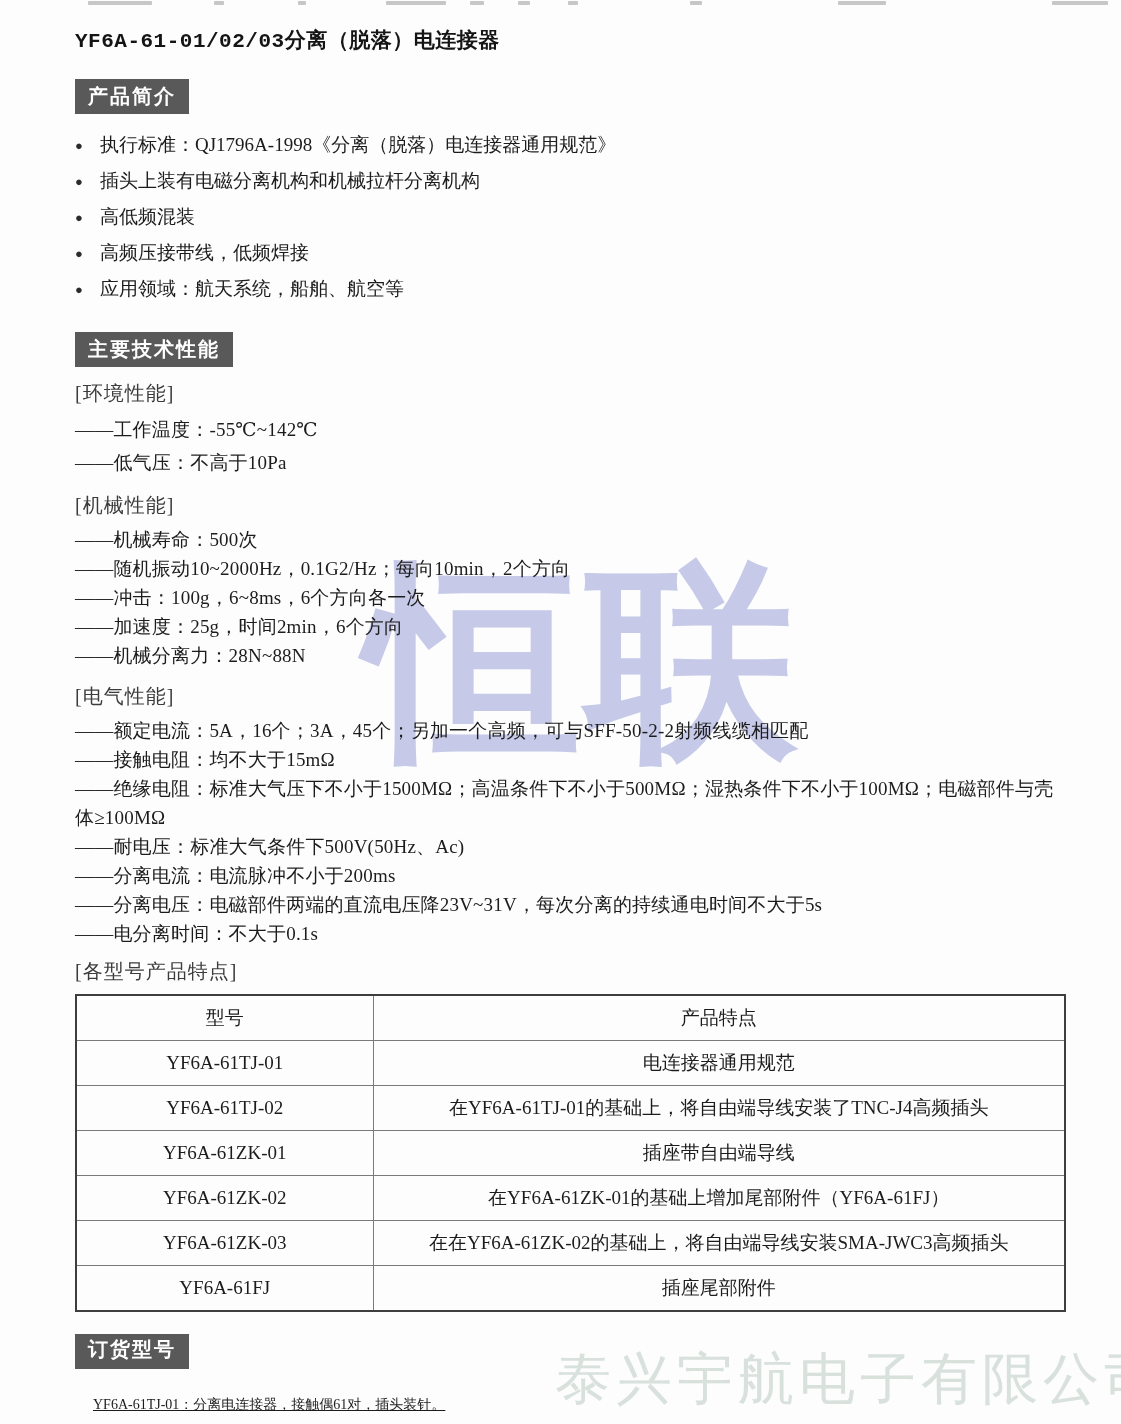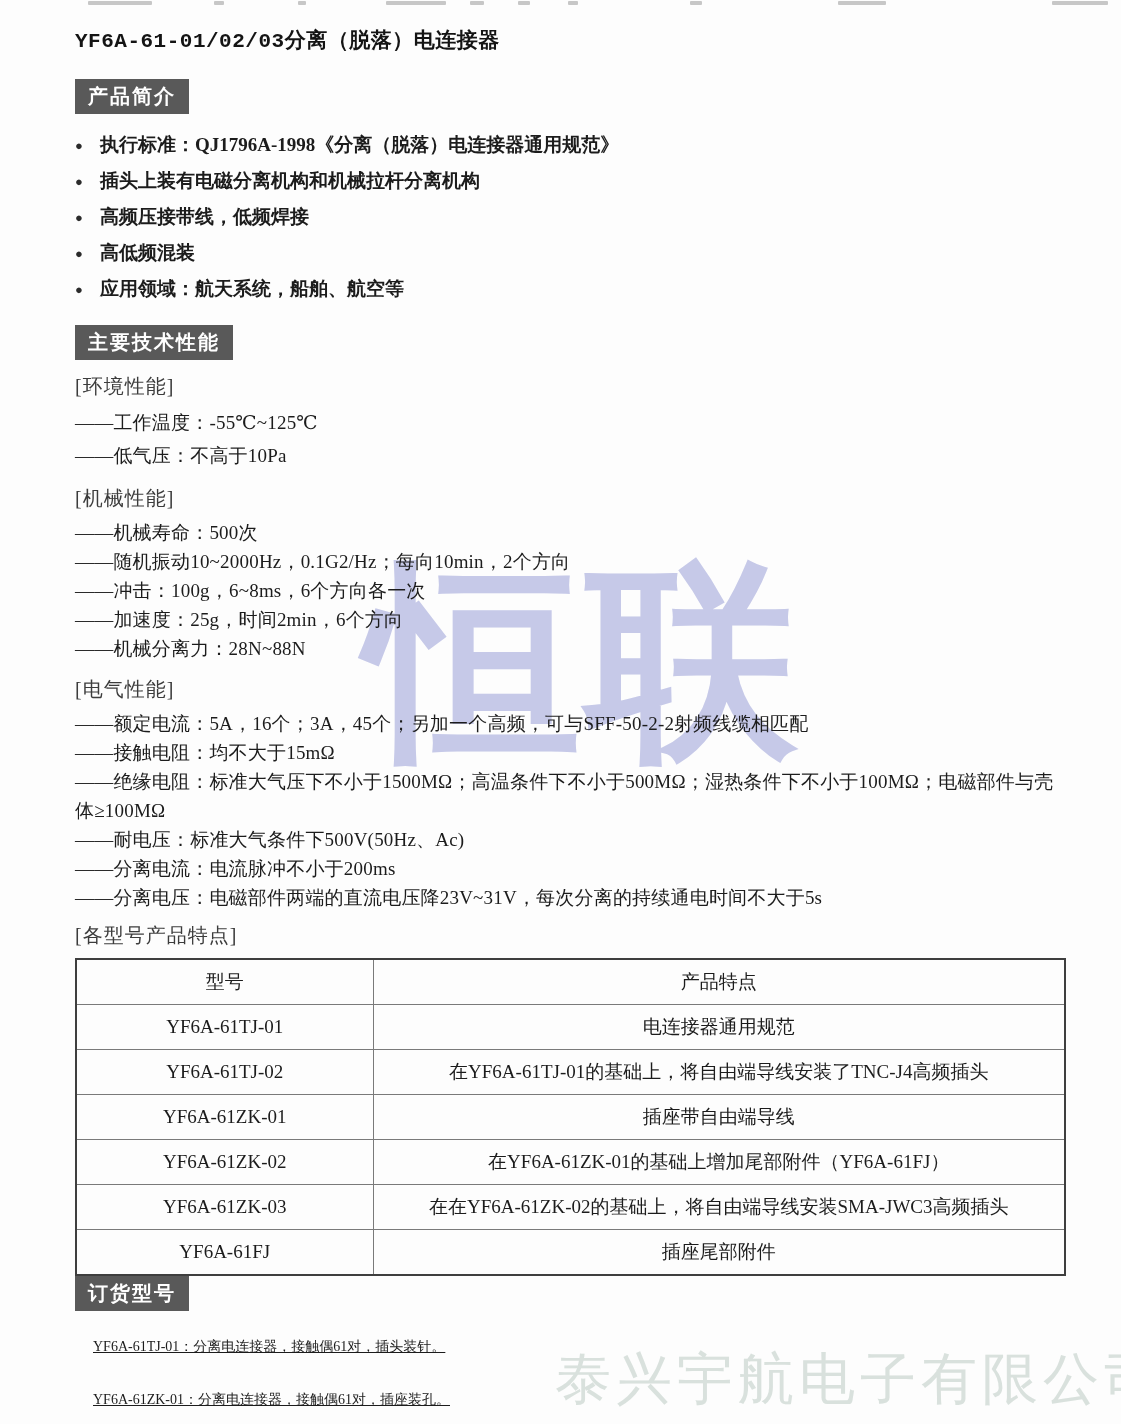--- a/index.html
+++ b/index.html
@@ -32,23 +32,23 @@
     font-weight:bold;font-size:21px;color:#141414;margin:0 0 0 0;letter-spacing:.5px;
   }
   .badge{
     display:inline-block;background:#595959;color:#fff;
     font-family:"Liberation Sans","DejaVu Sans",sans-serif;
     font-weight:bold;font-size:20px;line-height:1;
     padding:7px 13px 8px 13px;letter-spacing:2px;text-align:right;
   }
   .badge-intro{margin-top:25px;}
   .badge-perf{margin-top:18px;}
-  .badge-order{}
+  .badge-order{margin-top:22px;font-family:Liberation Mono, monospace;}
 
-  ul.bullets{list-style:none;margin:13px 0 0 0;padding:0;font-weight:bold;}
+  ul.bullets{list-style:none;margin:13px 0 7px 0;padding:0;}
   ul.bullets li{font-size:19px;height:36px;line-height:36px;white-space:nowrap;}
   .dot{display:inline-block;width:11px;color:#2b2b2b;font-size:13px;margin-right:14px;vertical-align:1px;}
 
   .group-heading{font-size:20px;color:#3c3c3c;margin:13px 0 6px 0;letter-spacing:1px;}
   .perf-item{font-size:19px;line-height:29px;margin:0;letter-spacing:.2px;}
   .perf-group{margin-bottom:8px;}
   .env-group .perf-item{line-height:33px;}
 
   .features-heading{font-size:20px;color:#3c3c3c;margin:10px 0 9px 0;letter-spacing:1px;}
 
@@ -89,52 +89,53 @@
   <div class="content">
 
     <h1 class="title">YF6A-61-01/02/03分离（脱落）电连接器</h1>
 
     <div>
       <span class="badge badge-intro">产品简介</span>
     </div>
     <ul class="bullets">
       <li><span class="dot">●</span><span>执行标准：QJ1796A-1998《分离（脱落）电连接器通用规范》</span></li>
       <li><span class="dot">●</span><span>插头上装有电磁分离机构和机械拉杆分离机构</span></li>
+      <li><span class="dot">●</span><span>高低频混装</span></li>
       <li><span class="dot">●</span><span>高频压接带线，低频焊接</span></li>
-      <li><span class="dot">●</span><span>高低频混装</span></li>
       <li><span class="dot">●</span><span>应用领域：航天系统，船舶、航空等</span></li>
     </ul>
 
     <div>
       <span class="badge badge-perf">主要技术性能</span>
     </div>
 
     <div class="perf-group env-group">
       <div class="group-heading">[环境性能]</div>
-      <p class="perf-item">——工作温度：-55℃~125℃</p>
+      <p class="perf-item">——工作温度：-55℃~142℃</p>
       <p class="perf-item">——低气压：不高于10Pa</p>
     </div>
 
     <div class="perf-group">
       <div class="group-heading">[机械性能]</div>
       <p class="perf-item">——机械寿命：500次</p>
       <p class="perf-item">——随机振动10~2000Hz，0.1G2/Hz；每向10min，2个方向</p>
       <p class="perf-item">——冲击：100g，6~8ms，6个方向各一次</p>
       <p class="perf-item">——加速度：25g，时间2min，6个方向</p>
       <p class="perf-item">——机械分离力：28N~88N</p>
     </div>
 
     <div class="perf-group">
       <div class="group-heading">[电气性能]</div>
       <p class="perf-item">——额定电流：5A，16个；3A，45个；另加一个高频，可与SFF-50-2-2射频线缆相匹配</p>
       <p class="perf-item">——接触电阻：均不大于15mΩ</p>
       <p class="perf-item" style="white-space:normal;">——绝缘电阻：标准大气压下不小于1500MΩ；高温条件下不小于500MΩ；湿热条件下不小于100MΩ；电磁部件与壳体≥100MΩ</p>
       <p class="perf-item">——耐电压：标准大气条件下500V(50Hz、Ac)</p>
       <p class="perf-item">——分离电流：电流脉冲不小于200ms</p>
       <p class="perf-item">——分离电压：电磁部件两端的直流电压降23V~31V，每次分离的持续通电时间不大于5s</p>
+      <p class="perf-item">——电分离时间：不大于0.1s</p>
     </div>
 
     <div class="features-heading">[各型号产品特点]</div>
 
     <table class="models">
       <colgroup>
           <col class="c1">
           <col>
         </colgroup>
       <tbody>

